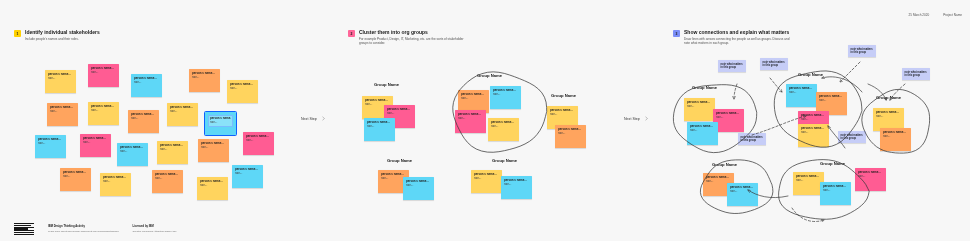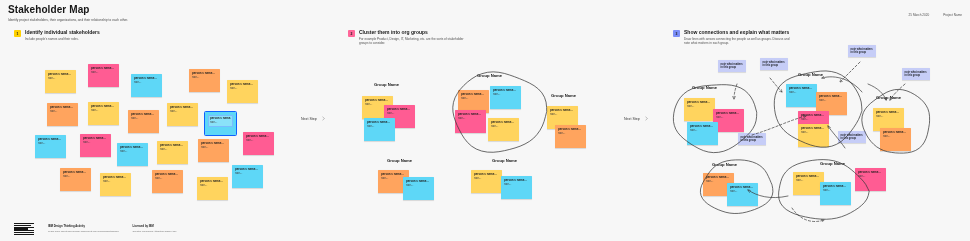--- a/index.html
+++ b/index.html
@@ -63,24 +63,20 @@
   .ibm-logo i:nth-child(4) { width: 70%; }
   .fcol { max-width: 95px; }
   .fcol .ft { font-size: 2.7px; font-weight: bold; color: #161616; line-height: 1.3; }
   .fcol .fb { font-size: 2.4px; color: #6f6f6f; line-height: 1.35; margin-top: 1px; }
 </style>
 </head>
 <body>
 
 <div class="page">
 
-  <div class="hdr">
-    <div class="hdr-title">Stakeholder Map</div>
-    <div class="hdr-sub">Identify project stakeholders, their organizations, and their relationship to each other.</div>
-  </div>
   <div class="meta">
     <span>25 March 2020</span>
     <span>Project Name</span>
   </div>
 
   <div class="step" style="left:14px; top:30px;">
     <div class="step-badge" style="background: rgb(255, 209, 0);">1</div>
     <div>
       <div class="step-title">Identify individual stakeholders</div>
       <div class="step-desc">Include people's names and their roles.</div>

